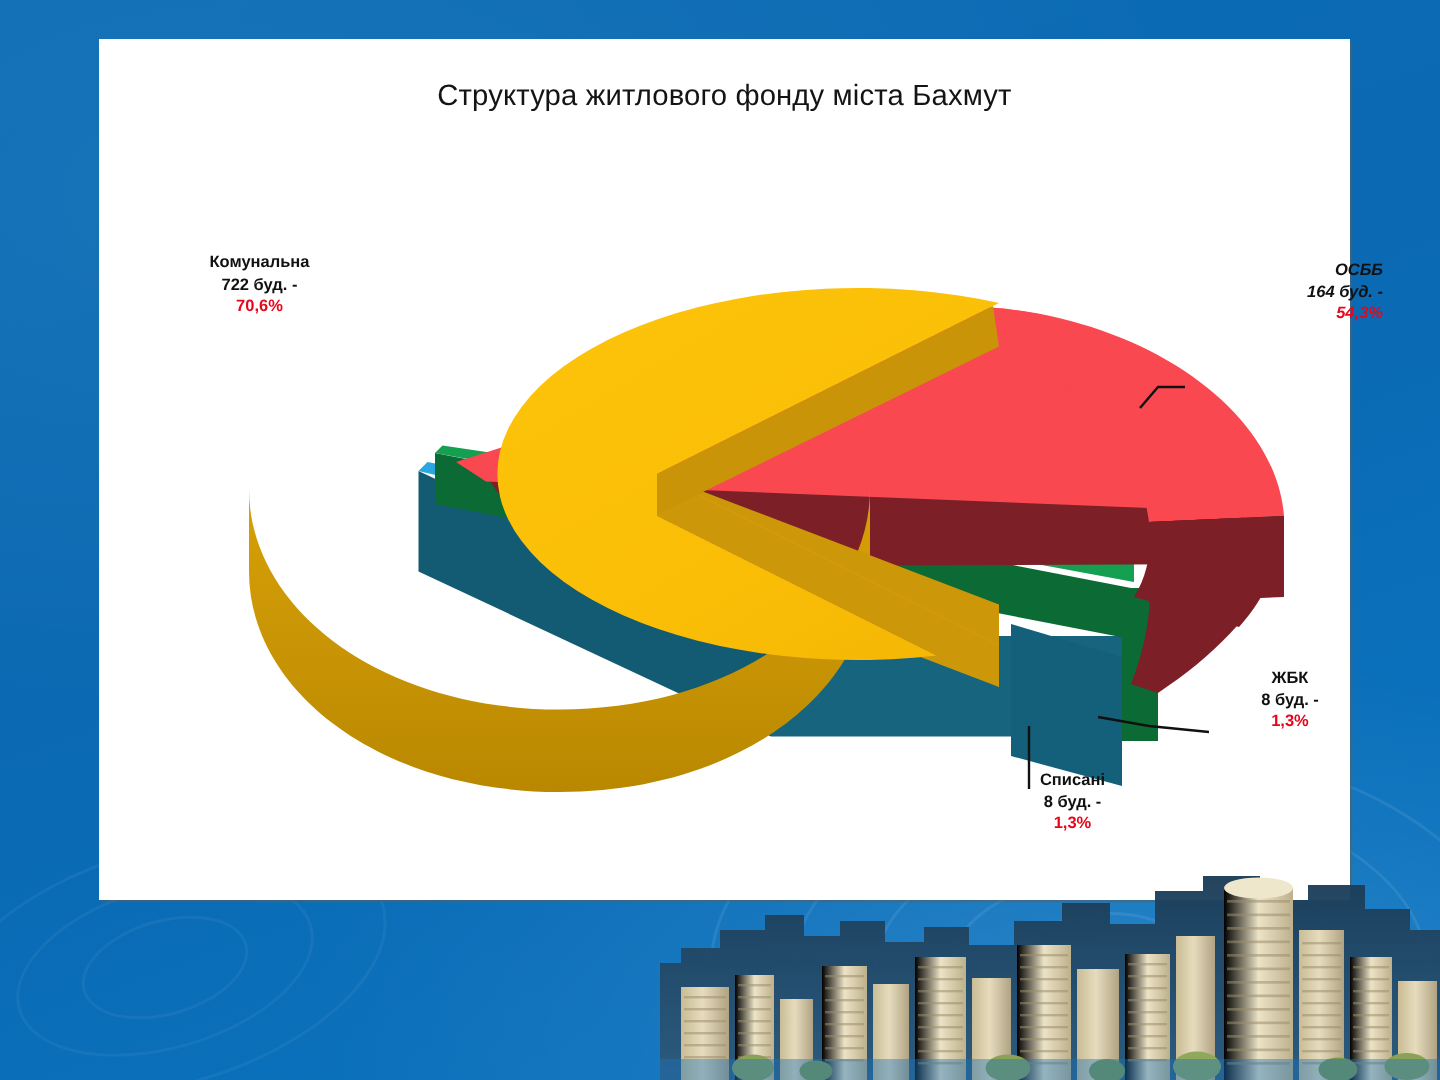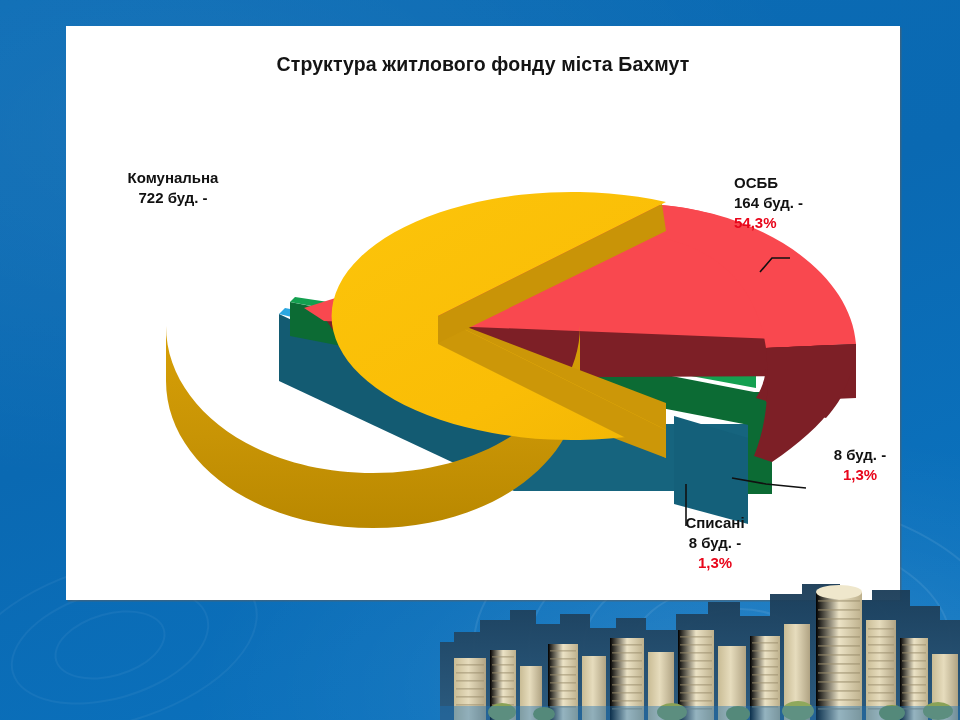--- a/index.html
+++ b/index.html
@@ -60,52 +60,52 @@
   }
 
   
   .title {
     position: absolute;
     left: 66px;
     top: 50px;
     width: 834px;
     text-align: center;
     font-size: 19.5px;
-    font-weight: bold;
+    font-weight: normal;
     color: #141414;
     line-height: 1.45;
     letter-spacing: .1px;
   }
   .title .line { display:block; }
 
   
   .chart-stage {
     position: absolute;
     left: 66px;
     top: 26px;
     width: 834px;
     height: 574px;
   }
   .chart-stage svg { display:block; width:100%; height:100%; }
 
   
   .callout {
     position: absolute;
     text-align: center;
-    font-size: 15px;
+    font-size: 11px;
     font-weight: bold;
     color: #111111;
     line-height: 1.33;
     white-space: nowrap;
   }
   .callout .pct { color: #e8061b; display:block; }
   .callout .ln { display:block; }
 
   .cal-komunalna { left: 78px;  top: 168px; width: 190px; }
-  .cal-osbb      { left: 734px; top: 173px; width: 160px; text-align:left; }
+  .cal-osbb      { left: 762px; top: 173px; width: 160px; text-align:right;font-style:italic; }
   .cal-zhbk      { left: 790px; top: 445px; width: 140px; }
   .cal-spysani   { left: 630px; top: 513px; width: 170px; }
 
   
   .city {
     position: absolute;
     left: 440px;
     bottom: 0;
     width: 520px;
     height: 140px;
@@ -228,29 +228,31 @@
     </svg>
   </div>
 
   <div class="title">
     <span class="line">Структура житлового фонду міста Бахмут</span>
   </div>
 
   <div class="callout cal-komunalna">
     <span class="ln">Комунальна</span>
     <span class="ln">722 буд. -</span>
+    <span class="pct">70,6%</span>
   </div>
 
   <div class="callout cal-osbb">
     <span class="ln">ОСББ</span>
     <span class="ln">164 буд. -</span>
     <span class="pct">54,3%</span>
   </div>
 
   <div class="callout cal-zhbk">
+    <span class="ln">ЖБК</span>
     <span class="ln">8 буд. -</span>
     <span class="pct">1,3%</span>
   </div>
 
   <div class="callout cal-spysani">
     <span class="ln">Списані</span>
     <span class="ln">8 буд. -</span>
     <span class="pct">1,3%</span>
   </div>
 

